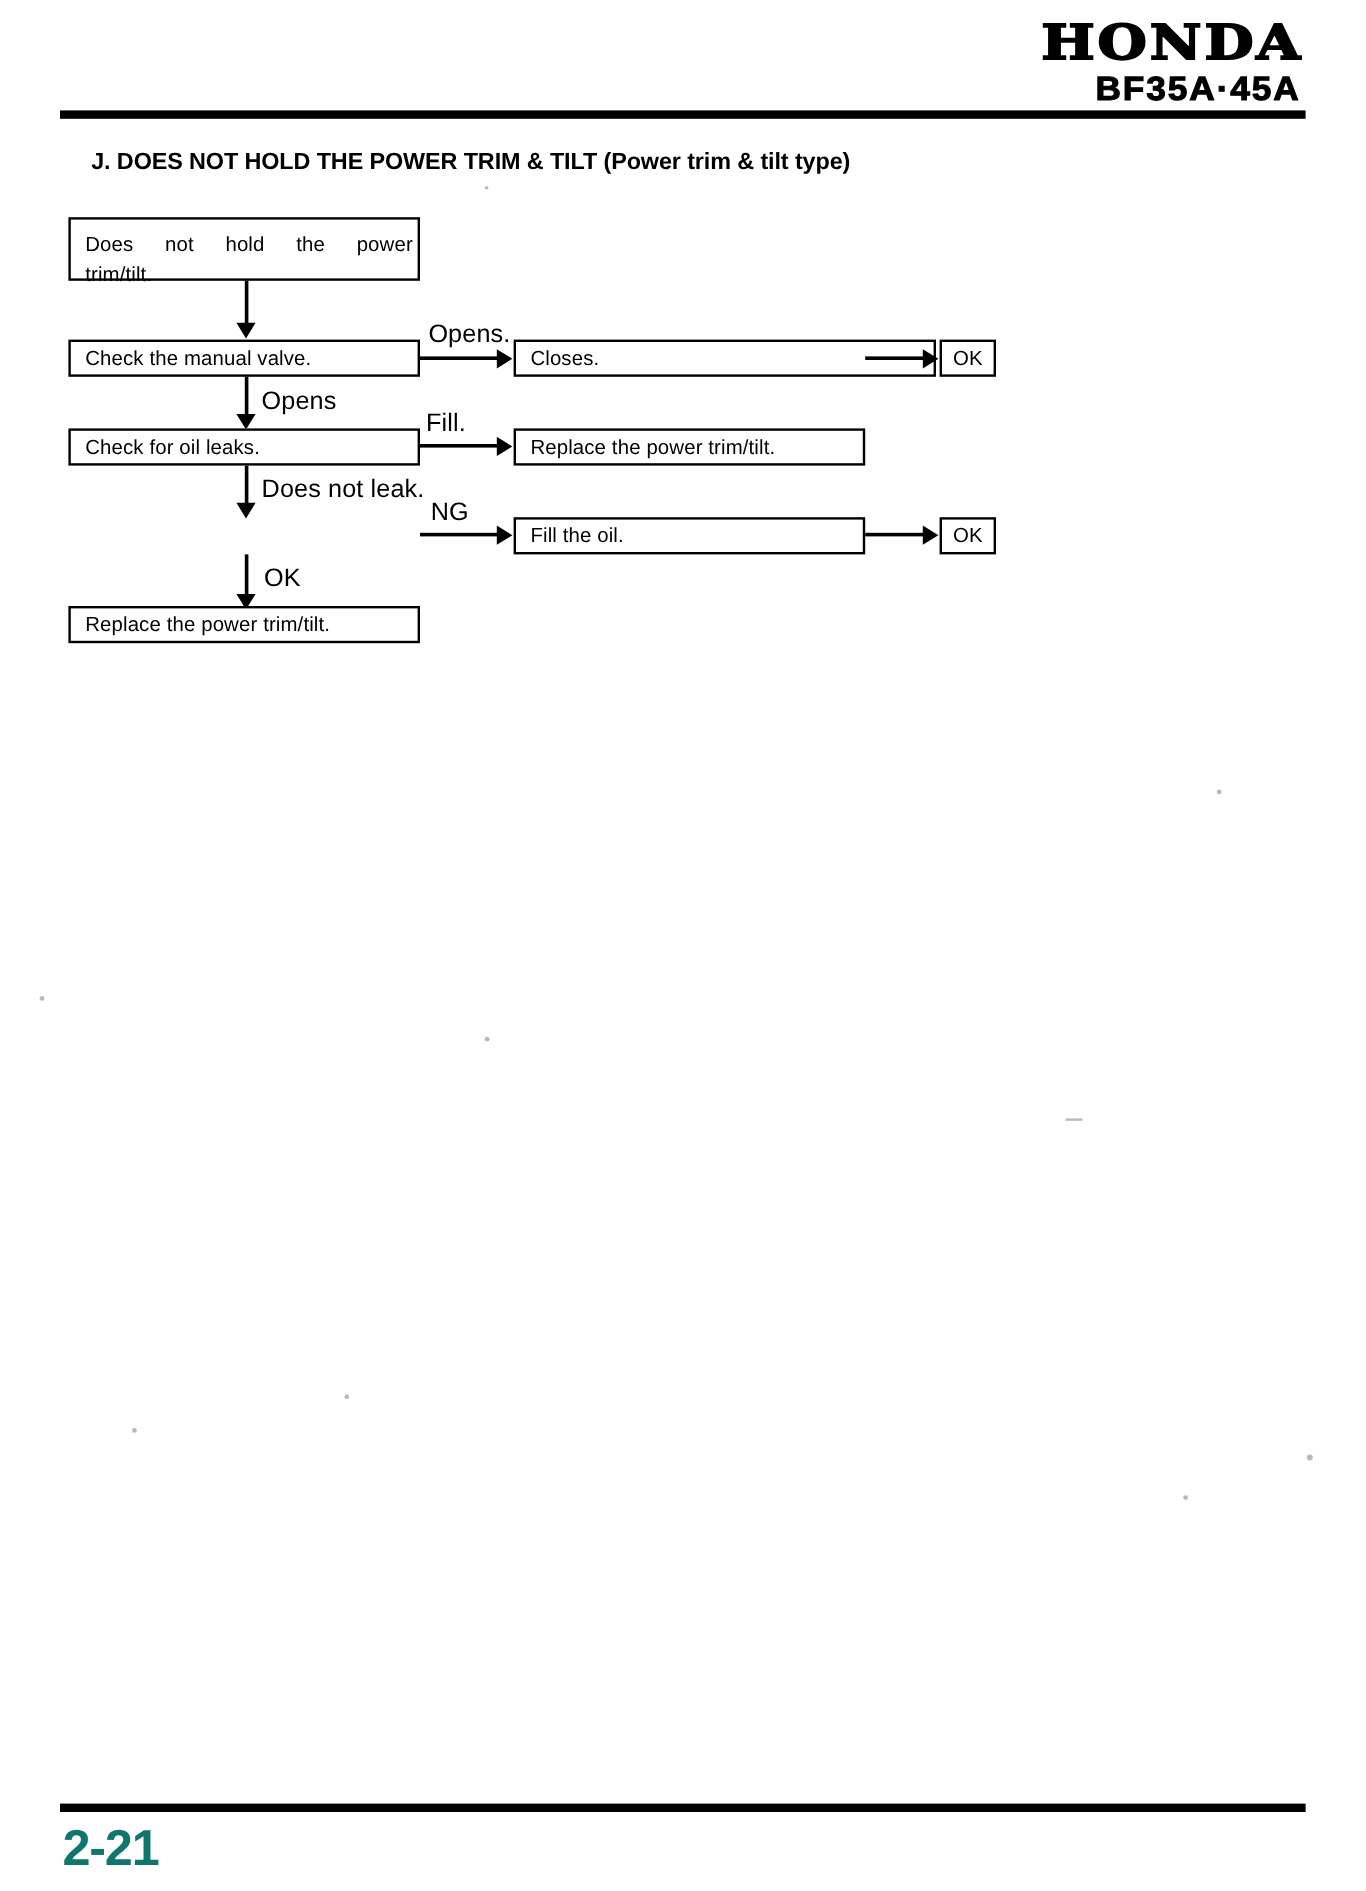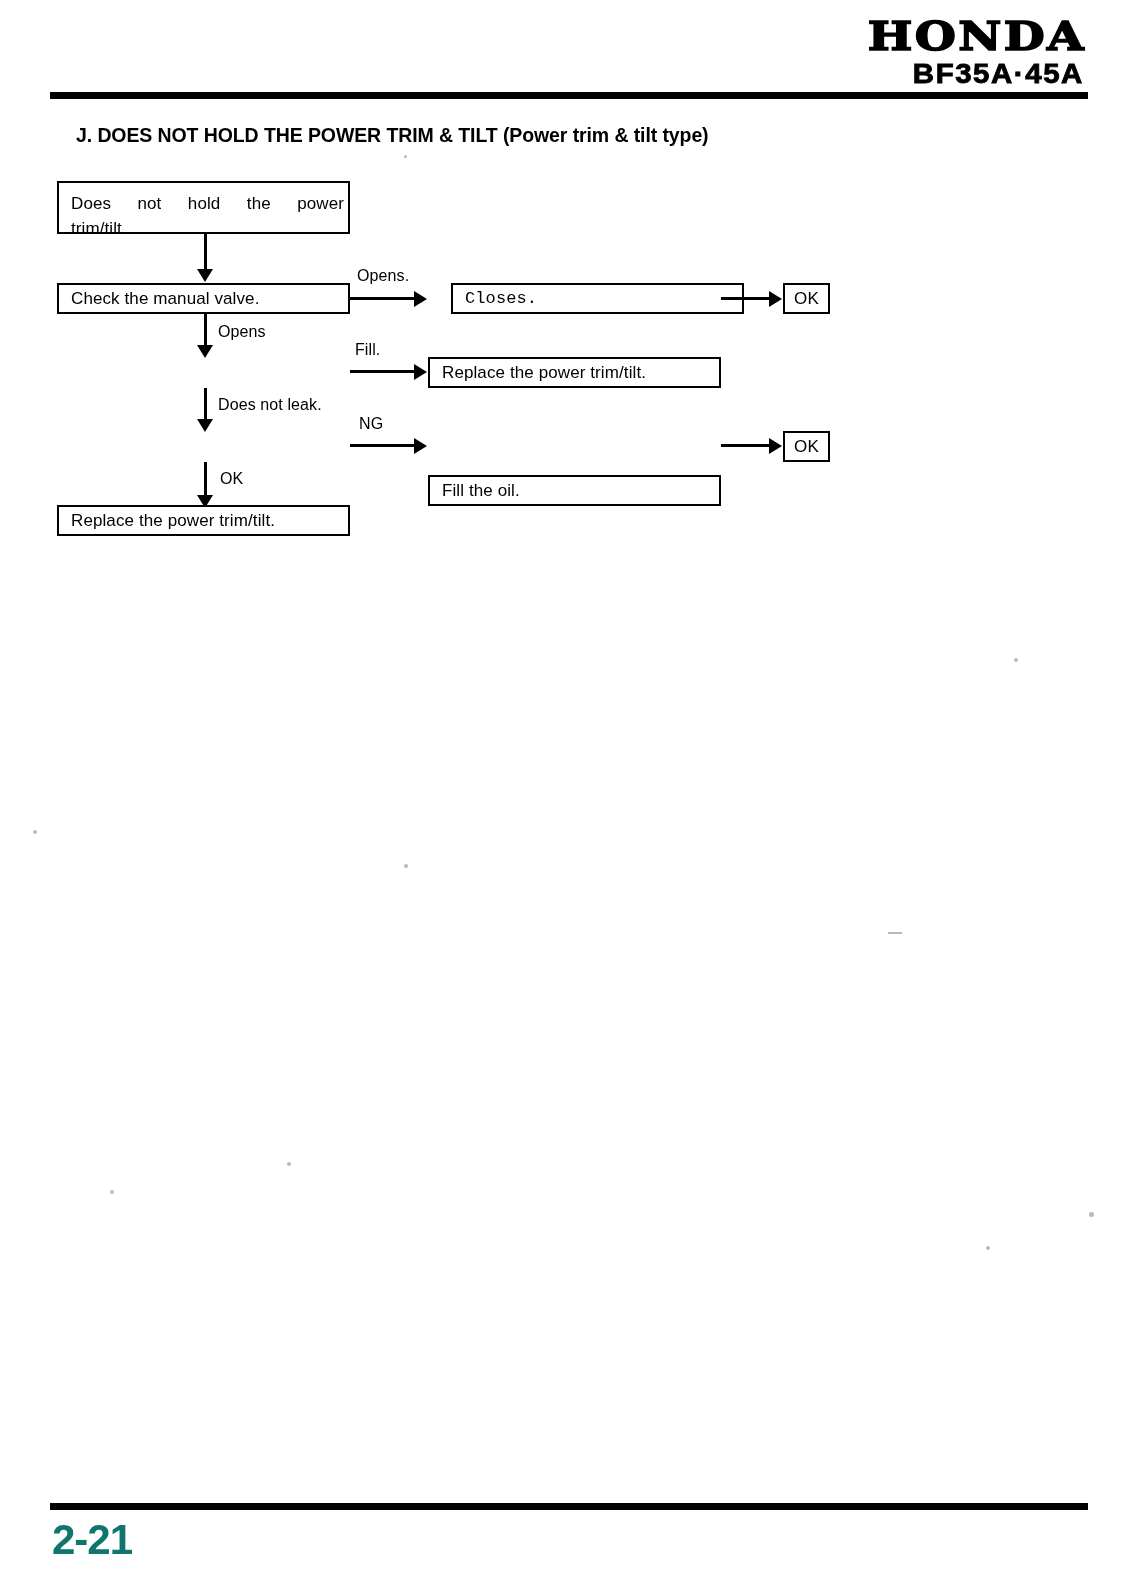--- a/index.html
+++ b/index.html
@@ -138,21 +138,21 @@
   .arrow-right {
     position: absolute;
     width: 0;
     height: 0;
     border-top: 8px solid transparent;
     border-bottom: 8px solid transparent;
     border-left: 13px solid #000;
   }
   .edge-label {
     position: absolute;
-    font-size: 16px;
+    font-size: 21px;
     color: #000;
     white-space: nowrap;
     letter-spacing: 0.1px;
   }
 
   
   .footer-rule {
     position: absolute;
     left: 50px;
     top: 1503px;
@@ -197,47 +197,48 @@
 
     <div class="vline" style="left:204px; top:234px; width:3px; height:37px;"></div>
     <div class="arrow-down" style="left:197px; top:269px;"></div>
 
     <div class="node" style="left:57px; top:283px; width:293px; height:31px;">Check the manual valve.</div>
 
     <div class="hline" style="left:350px; top:297px; width:68px; height:3px;"></div>
     <div class="arrow-right" style="left:414px; top:291px;"></div>
     <div class="edge-label" style="left:357px; top:267px;">Opens.</div>
 
-    <div class="node" style="left:451px; top:283px; width:293px; height:31px;font-family:Liberation Mono, monospace;">Closes.</div>
+    <div class="node" style="left:428px; top:283px; width:352px; height:31px;">Closes.</div>
 
     <div class="hline" style="left:721px; top:297px; width:52px; height:3px;"></div>
     <div class="arrow-right" style="left:769px; top:291px;"></div>
     <div class="node terminal" style="left:783px; top:283px; width:47px; height:31px;">OK</div>
 
     <div class="vline" style="left:204px; top:314px; width:3px; height:34px;"></div>
     <div class="arrow-down" style="left:197px; top:345px;"></div>
     <div class="edge-label" style="left:218px; top:323px;">Opens</div>
 
+    <div class="node" style="left:57px; top:357px; width:293px; height:31px;">Check for oil leaks.</div>
 
     <div class="hline" style="left:350px; top:370px; width:68px; height:3px;"></div>
     <div class="arrow-right" style="left:414px; top:364px;"></div>
     <div class="edge-label" style="left:355px; top:341px;">Fill.</div>
 
     <div class="node" style="left:428px; top:357px; width:293px; height:31px;">Replace the power trim/tilt.</div>
 
     <div class="vline" style="left:204px; top:388px; width:3px; height:34px;"></div>
     <div class="arrow-down" style="left:197px; top:419px;"></div>
     <div class="edge-label" style="left:218px; top:396px;">Does not leak.</div>
 
 
     <div class="hline" style="left:350px; top:444px; width:68px; height:3px;"></div>
     <div class="arrow-right" style="left:414px; top:438px;"></div>
     <div class="edge-label" style="left:359px; top:415px;">NG</div>
 
-    <div class="node" style="left:428px; top:431px; width:293px; height:31px;margin-top:44px;">Fill the oil.</div>
+    <div class="node" style="left:428px; top:431px; width:293px; height:31px;">Fill the oil.</div>
 
     <div class="hline" style="left:721px; top:444px; width:52px; height:3px;"></div>
     <div class="arrow-right" style="left:769px; top:438px;"></div>
     <div class="node terminal" style="left:783px; top:431px; width:47px; height:31px;">OK</div>
 
     <div class="vline" style="left:204px; top:462px; width:3px; height:36px;"></div>
     <div class="arrow-down" style="left:197px; top:495px;"></div>
     <div class="edge-label" style="left:220px; top:470px;">OK</div>
 
     <div class="node" style="left:57px; top:505px; width:293px; height:31px;">Replace the power trim/tilt.</div>

